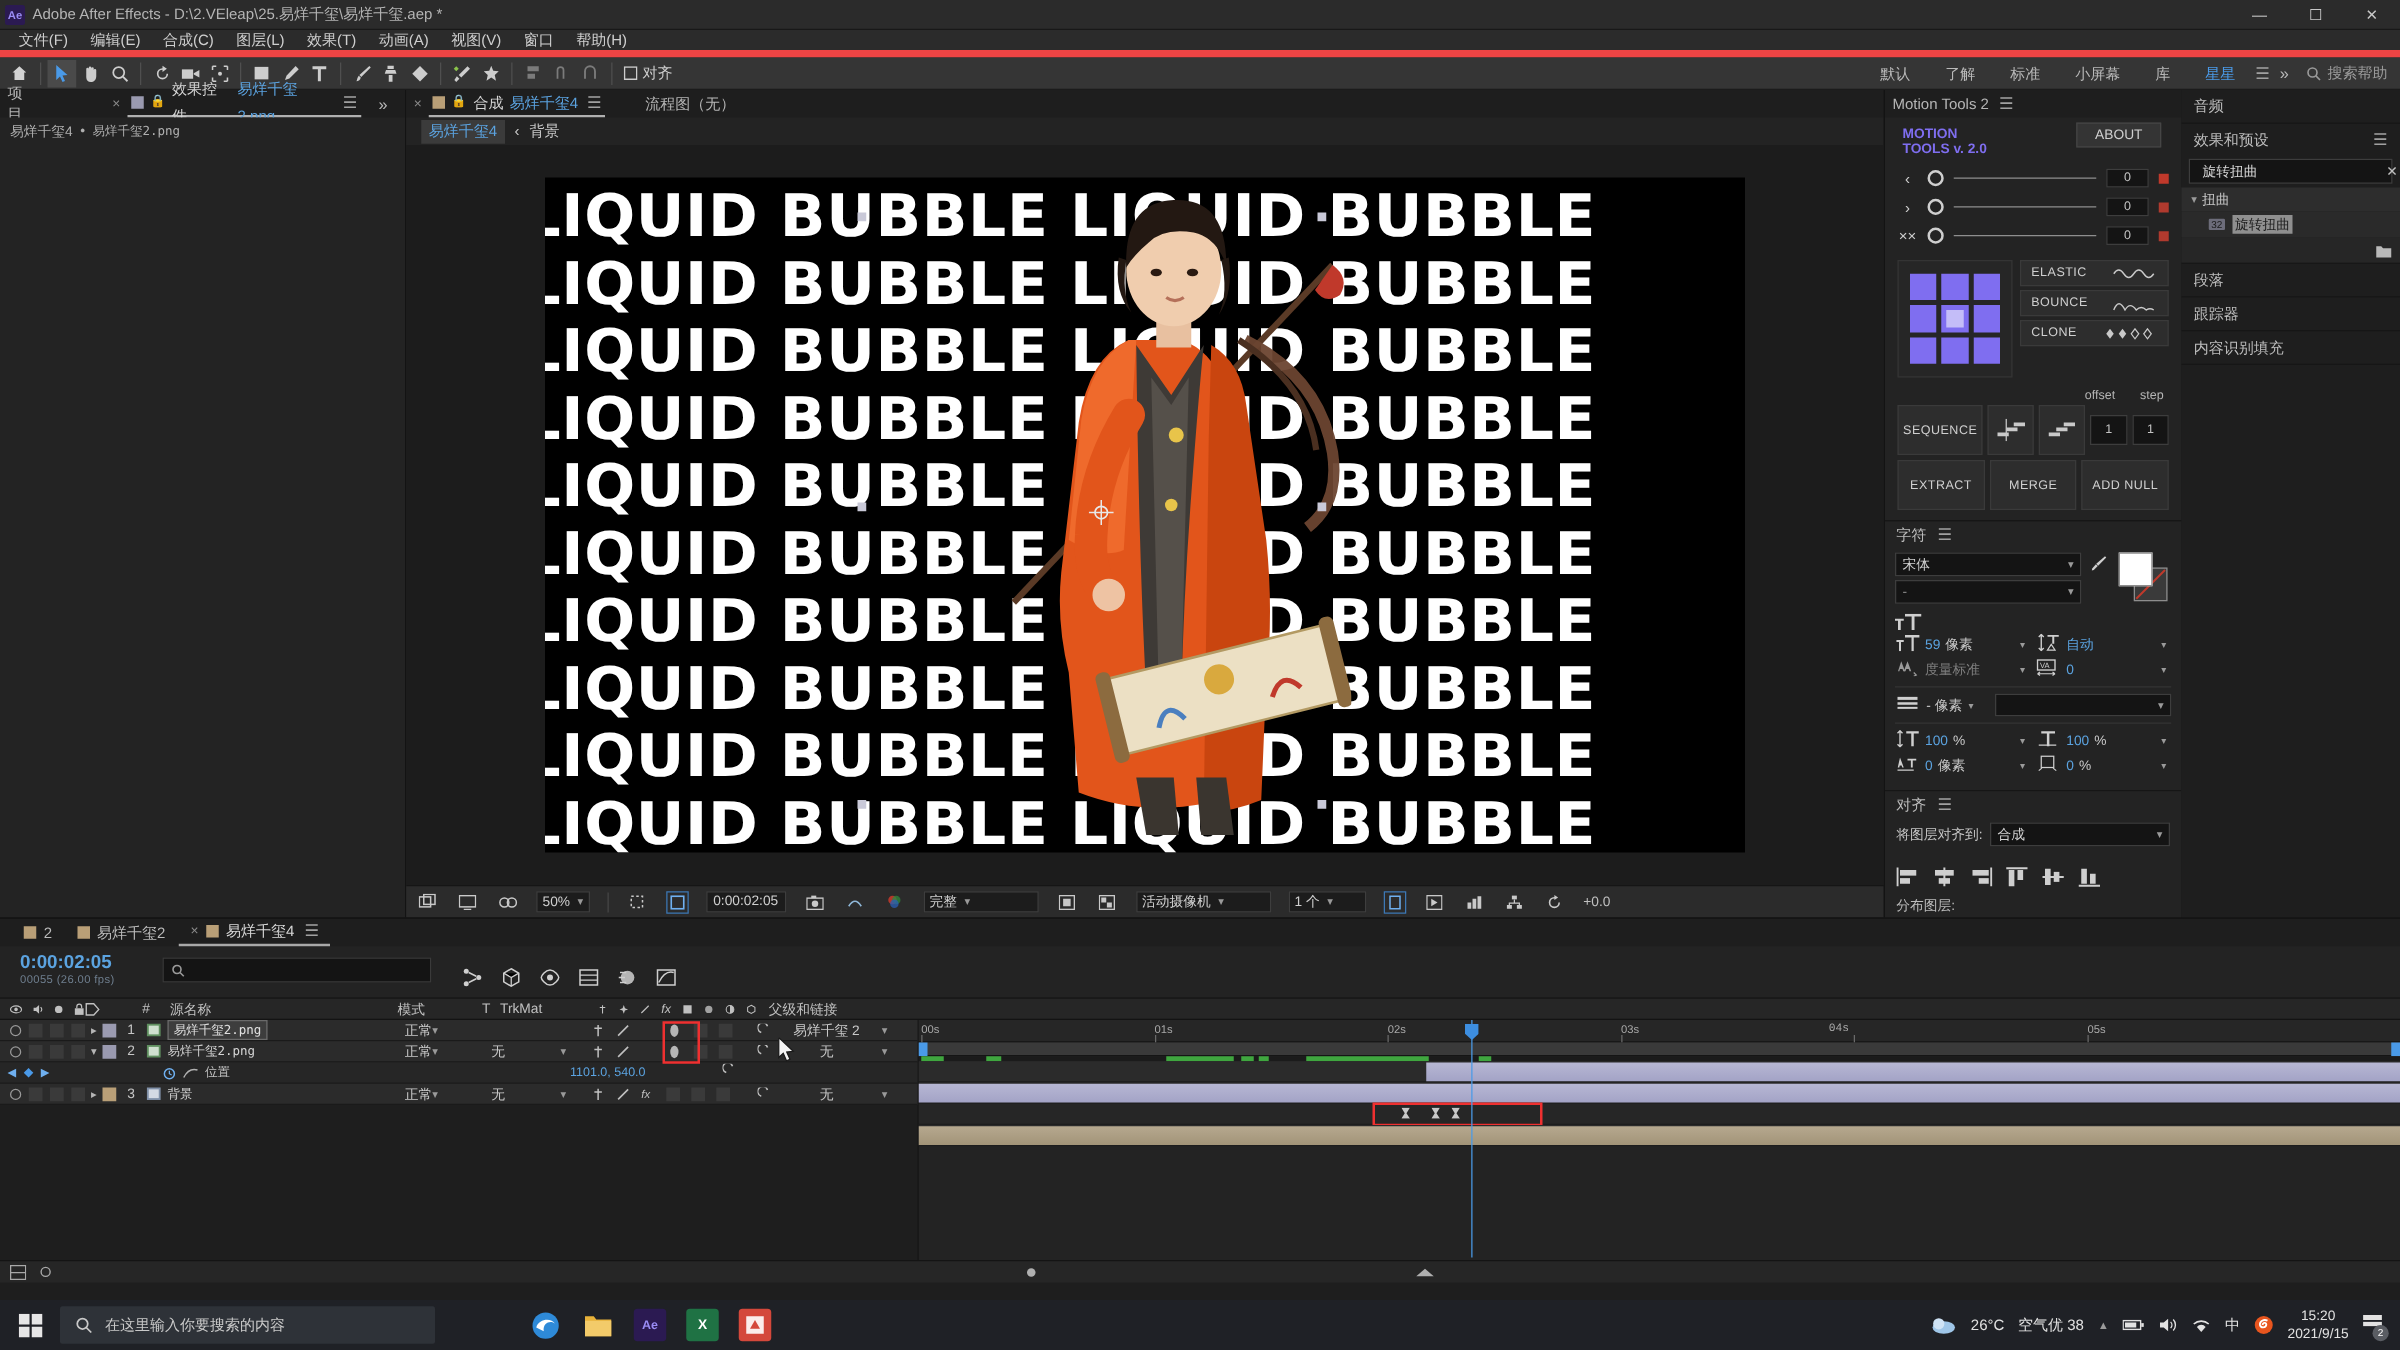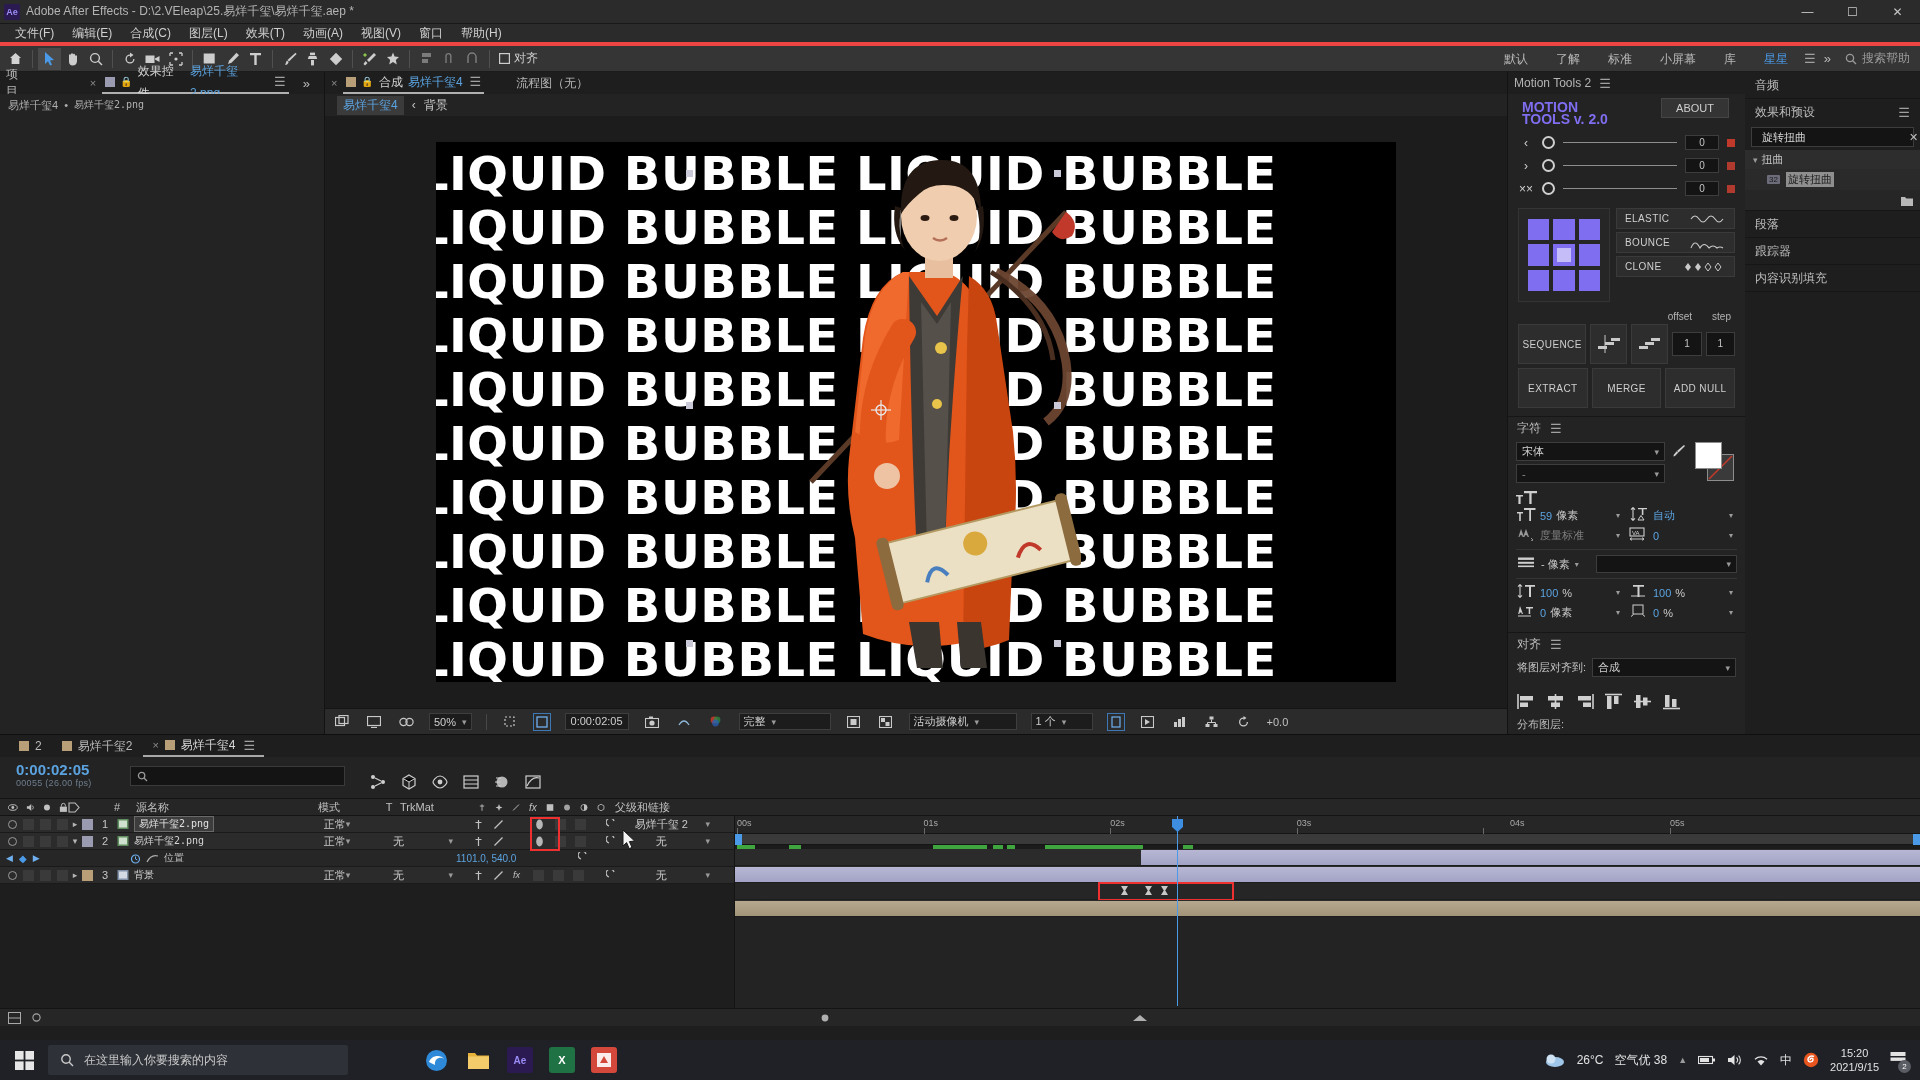--- a/index.html
+++ b/index.html
@@ -25,21 +25,21 @@
   .title-text { font-size: 12px; color: #b4b4b4; white-space: nowrap; }
   .winbtns { margin-left: auto; display: flex; height: 24px; }
   .winbtn {
     width: 45px; height: 24px; display: flex; align-items: center;
     justify-content: center; color: #c8c8c8; font-size: 12px;
   }
 
   
   .menubar {
     height: 22px; background: #2b2b2b; display: flex; align-items: center;
-    padding-left: 6px; border-bottom: 4px solid #ef4444;
+    padding-left: 6px; border-bottom: 6px solid #ef4444;
   }
   .menu-item {
     padding: 2px 9px; font-size: 12px; color: #cfcfcf; white-space: nowrap;
   }
 
   
   .toolbar {
     height: 26px; background: #353535; display: flex; align-items: center;
     border-bottom: 1px solid #1b1b1b; padding-left: 4px;
   }
@@ -125,21 +125,21 @@
   }
   .cc-field {
     background: #1c1c1c; border: 1px solid #3e3e3e; height: 17px; padding: 0 5px;
     line-height: 15px; color: #cfcfcf; font-size: 11px;
   }
   .cc-sep { width: 1px; height: 16px; background: #474747; }
 
   
   .right-col { width: 238px; background: #1e1e1e; border-left: 1px solid #131313; display: flex; flex-direction: column; }
   .mt-panel { background: #232323; border-bottom: 1px solid #161616; }
-  .mt-logo { color: #7f6ef0; font-size: 14px; font-weight: bold; line-height: 12px; padding: 7px 0 0 14px; }
+  .mt-logo { color: #7f6ef0; font-size: 11px; font-weight: bold; line-height: 12px; padding: 7px 0 0 14px; }
   .mt-about {
     position: absolute; right: 16px; top: 26px; background: #343434; border: 1px solid #454545;
     color: #cfcfcf; font-size: 11px; padding: 3px 14px;
   }
   .mt-rows { padding: 6px 10px 8px 10px; }
   .mt-row { display: flex; align-items: center; gap: 8px; height: 23px; }
   .mt-arrow { width: 16px; text-align: center; color: #cfcfcf; font-size: 12px; }
   .mt-knob { width: 13px; height: 13px; border: 2px solid #cfcfcf; border-radius: 50%; flex: none; }
   .mt-track { flex: 1; height: 1px; background: #8e8e8e; }
   .mt-sqin { width: 34px; height: 15px; background: #141414; border: 1px solid #3d3d3d; color: #c4c4c4; font-size: 10px; text-align: center; line-height: 13px;}
@@ -1347,21 +1347,21 @@
       <div class="tl-graph">
         <div class="ruler" id="ruler">
             <div class="rtick" style="left: 2px;">00s</div>
             <div class="rtickline" style="left: 2px;"></div>
             <div class="rtick" style="left: 188.614px;">01s</div>
             <div class="rtickline" style="left: 188.614px;"></div>
             <div class="rtick" style="left: 375.228px;">02s</div>
             <div class="rtickline" style="left: 375.228px;"></div>
             <div class="rtick" style="left: 561.843px;">03s</div>
             <div class="rtickline" style="left: 561.843px;"></div>
-            <div class="rtick" style="left: 775px;">04s</div>
+            <div class="rtick" style="left: 728px; font-family: Liberation Mono, monospace;">04s</div>
             <div class="rtickline" style="left: 748.457px;"></div>
             <div class="rtick" style="left: 935.071px;">05s</div>
             <div class="rtickline" style="left: 935.071px;"></div>
           </div>
         <div class="workbar">
           <div style="position:absolute;left:0;top:0;width:7px;height:11px;background:#4a9ae8"></div>
           <div style="position:absolute;right:0;top:0;width:7px;height:11px;background:#4a9ae8"></div>
         </div>
         <div class="greenrow">
           <div class="greenbar" style="left:2px;width:18px"></div>

